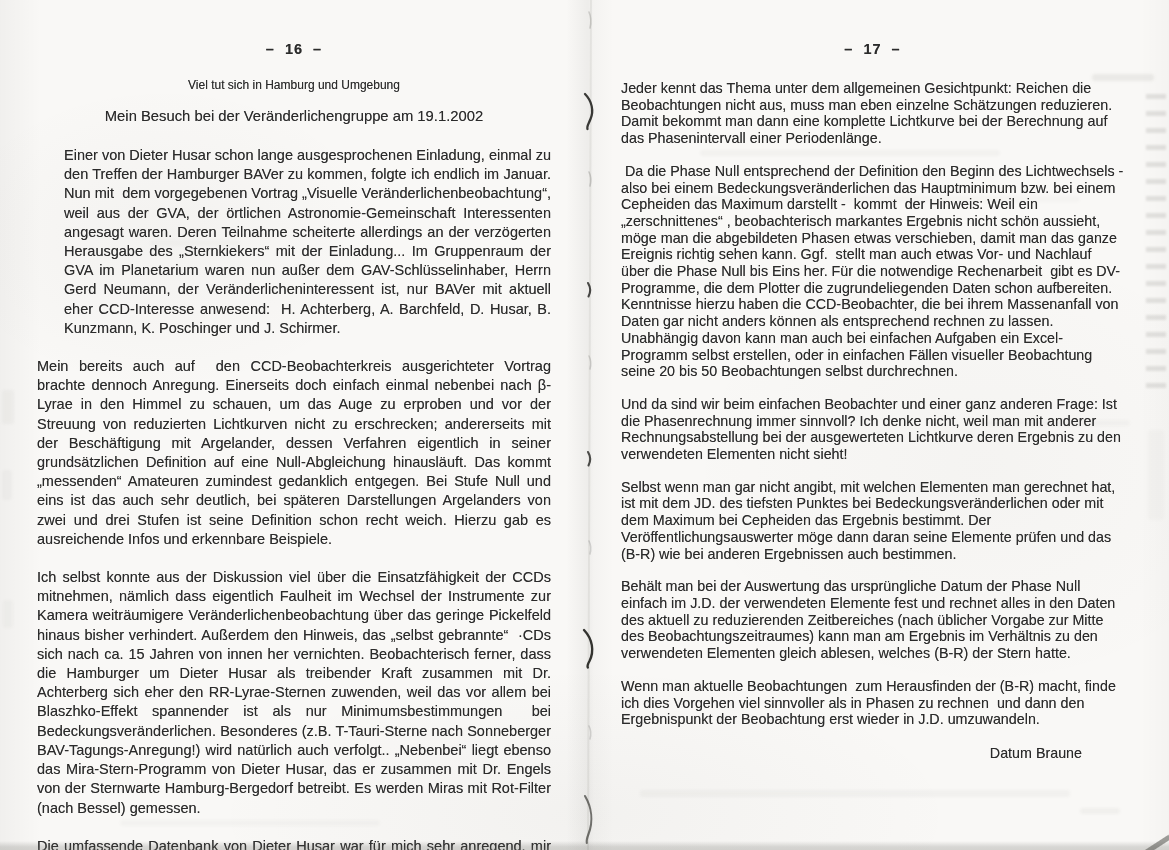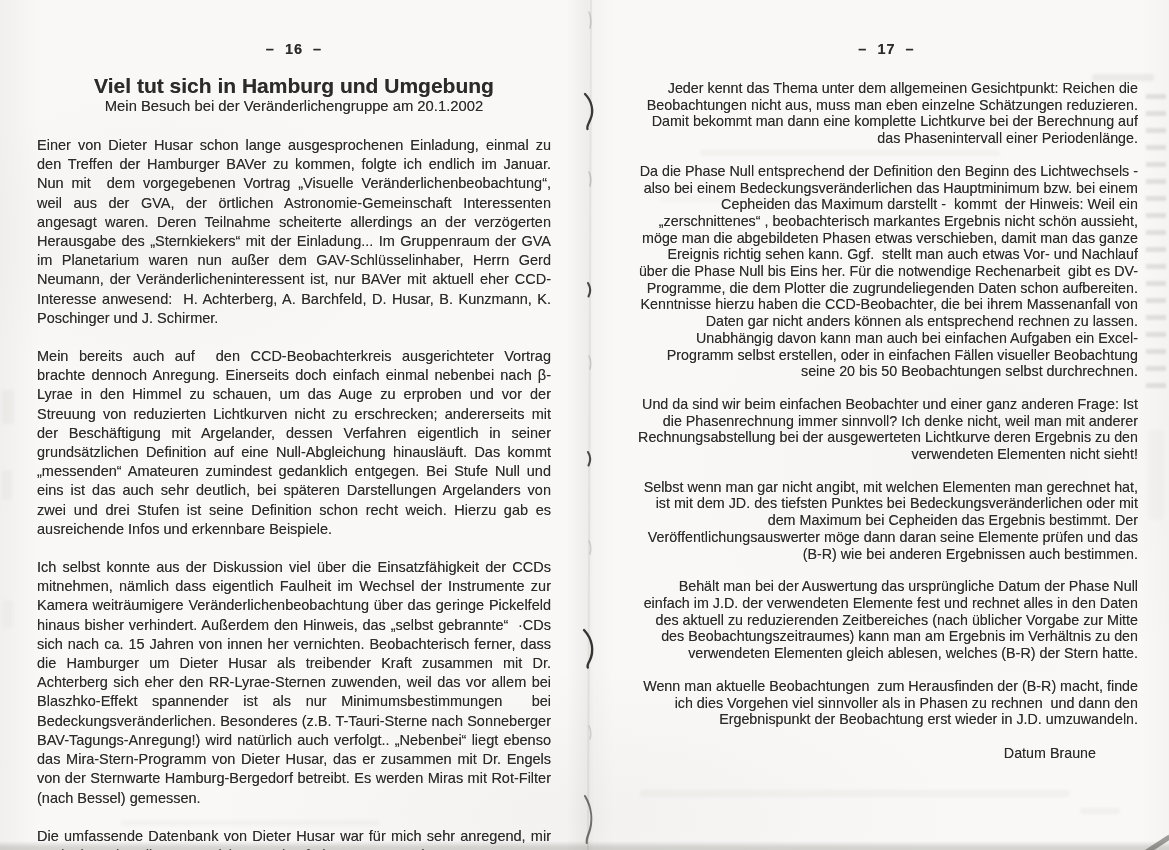--- a/index.html
+++ b/index.html
@@ -31,39 +31,39 @@
     pointer-events: none;
   }
   .binding { position: absolute; left: 575px; top: 0; pointer-events: none; }
 
   .page {
     position: absolute; top: 40px;
     color: #2b2b2b;
     text-shadow: 0 0 0.5px rgba(43,43,43,0.55);
   }
   .page-left  { left: 37px;  width: 514px; font-size: 14.5px; line-height: 19.2px; }
-  .page-right { left: 635px; width: 503px; font-size: 14.3px; line-height: 16.7px; }
+  .page-right { left: 621px; width: 503px; font-size: 14.3px; line-height: 16.7px; }
 
   .page-number {
     text-align: center; font-weight: 700; font-size: 14.5px;
     line-height: 19px; letter-spacing: 1px; white-space: pre;
   }
   .doc-title {
-    margin: 2px; text-align: center; font-weight: 700; font-size: 21px;
+    margin: 12px; text-align: center; font-weight: 400; font-size: 12px;
     line-height: 19px; white-space: pre-wrap;
   }
   .page-left  .doc-title { margin-top: 17px; }
   .page-right .doc-title { margin-top: 24px; }
   .doc-subtitle {
     text-align: center; font-size: 14.8px; line-height: 19px; white-space: pre-wrap;
   }
   .para { margin: 0; white-space: pre-wrap; }
   .page-left  .para { text-align: justify; margin-bottom: 19px; }
-  .page-right .para { text-align: right;    margin-bottom: 16px; }
-  .page-left  .para.first { margin-top: 20px; }
+  .page-right .para { text-align: left;    margin-bottom: 16px; }
+  .page-left  .para.first { margin-top: 20px; margin-left: 27px; }
   .page-right .para.first { margin-top: 21px; }
   .signature { text-align: right; line-height: 19px; }
   .page-right .signature { padding-right: 42px; margin-top: 8px; }
 
   
   .bleed {
     position: absolute; pointer-events: none;
     background: rgba(108,106,100,0.10);
     border-radius: 3px; filter: blur(1.6px);
   }
@@ -91,21 +91,21 @@
 </head>
 <body>
 
 <div class="scan">
   <div class="texture"></div>
   <div class="gutter-shadow"></div>
 
   <section class="page page-left">
     <div class="page-number">–  16  –</div>
     <h1 class="doc-title">Viel tut sich in Hamburg und Umgebung</h1>
-    <div class="doc-subtitle">Mein Besuch bei der Veränderlichengruppe am 20.1.2002</div>
+    <div class="doc-subtitle">Mein Besuch bei der Veränderlichengruppe am 19.1.2002</div>
     <p class="para first">Einer von Dieter Husar schon lange ausgesprochenen Einladung, einmal zu den Treffen der Hamburger BAVer zu kommen, folgte ich endlich im Januar. Nun mit  dem vorgegebenen Vortrag „Visuelle Veränderlichenbeobachtung“, weil aus der GVA, der örtlichen Astronomie-Gemeinschaft Interessenten angesagt waren. Deren Teilnahme scheiterte allerdings an der verzögerten Herausgabe des „Sternkiekers“ mit der Einladung... Im Gruppenraum der GVA im Planetarium waren nun außer dem GAV-Schlüsselinhaber, Herrn Gerd Neumann, der Veränderlicheninteressent ist, nur BAVer mit aktuell eher CCD-Interesse anwesend:  H. Achterberg, A. Barchfeld, D. Husar, B. Kunzmann, K. Poschinger und J. Schirmer.</p>
     <p class="para">Mein bereits auch auf  den CCD-Beobachterkreis ausgerichteter Vortrag brachte dennoch Anregung. Einerseits doch einfach einmal nebenbei nach β-Lyrae in den Himmel zu schauen, um das Auge zu erproben und vor der Streuung von reduzierten Lichtkurven nicht zu erschrecken; andererseits mit der Beschäftigung mit Argelander, dessen Verfahren eigentlich in seiner grundsätzlichen Definition auf eine Null-Abgleichung hinausläuft. Das kommt „messenden“ Amateuren zumindest gedanklich entgegen. Bei Stufe Null und eins ist das auch sehr deutlich, bei späteren Darstellungen Argelanders von zwei und drei Stufen ist seine Definition schon recht weich. Hierzu gab es ausreichende Infos und erkennbare Beispiele.</p>
     <p class="para">Ich selbst konnte aus der Diskussion viel über die Einsatzfähigkeit der CCDs mitnehmen, nämlich dass eigentlich Faulheit im Wechsel der Instrumente zur Kamera weiträumigere Veränderlichenbeobachtung über das geringe Pickelfeld hinaus bisher verhindert. Außerdem den Hinweis, das „selbst gebrannte“  ·CDs sich nach ca. 15 Jahren von innen her vernichten. Beobachterisch ferner, dass die Hamburger um Dieter Husar als treibender Kraft zusammen mit Dr. Achterberg sich eher den RR-Lyrae-Sternen zuwenden, weil das vor allem bei Blaszhko-Effekt spannender ist als nur Minimumsbestimmungen  bei Bedeckungsveränderlichen. Besonderes (z.B. T-Tauri-Sterne nach Sonneberger  BAV-Tagungs-Anregung!) wird natürlich auch verfolgt.. „Nebenbei“ liegt ebenso das Mira-Stern-Programm von Dieter Husar, das er zusammen mit Dr. Engels von der Sternwarte Hamburg-Bergedorf betreibt. Es werden Miras mit Rot-Filter (nach Bessel) gemessen.</p>
     <p class="para">Die umfassende Datenbank von Dieter Husar war für mich sehr anregend, mir Gedanken über diesen Bereich zur Zukunft der BAV zu machen.</p>
 
   </section>
 
   <section class="page page-right">
     <div class="page-number">–  17  –</div>
     <p class="para first">Jeder kennt das Thema unter dem allgemeinen Gesichtpunkt: Reichen die Beobachtungen nicht aus, muss man eben einzelne Schätzungen reduzieren. Damit bekommt man dann eine komplette Lichtkurve bei der Berechnung auf das Phasenintervall einer Periodenlänge.</p>

